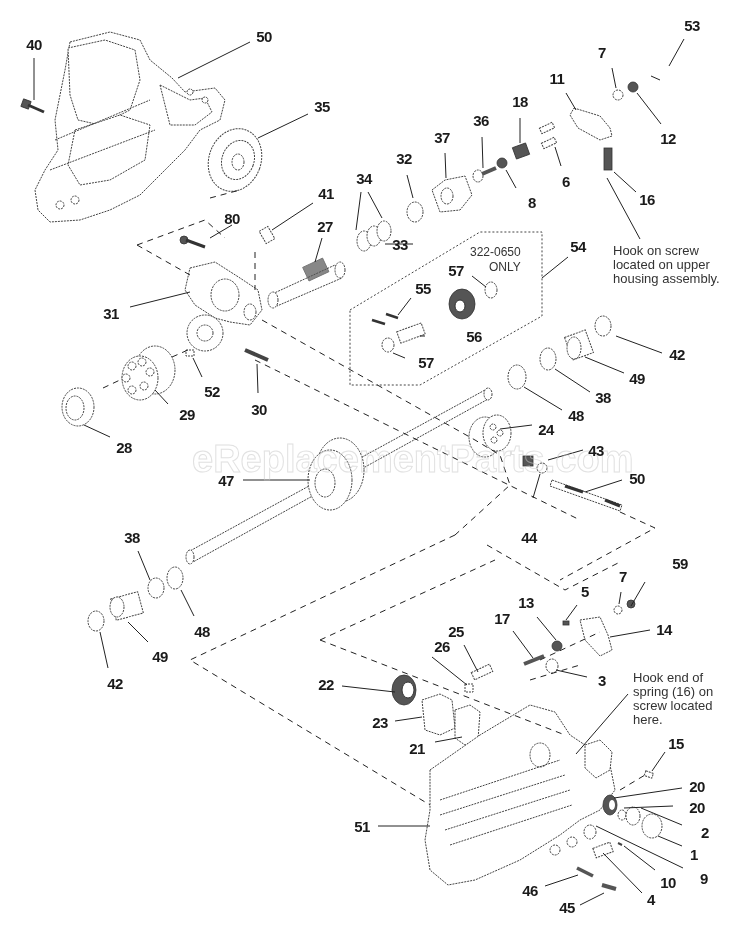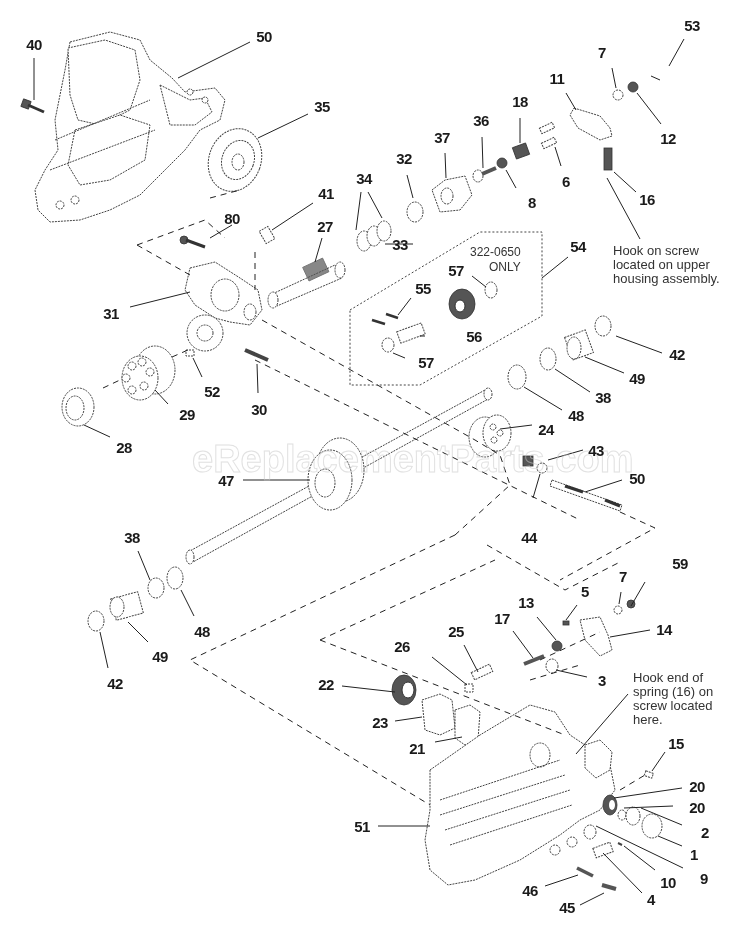--- a/index.html
+++ b/index.html
@@ -375,21 +375,21 @@
 <div class="callout" style="left:160px; top:656px;">49</div>
 <div class="callout" style="left:115px; top:683px;">42</div>
 <div class="callout" style="left:652px; top:563px;margin-left:28px;">59</div>
 <div class="callout" style="left:623px; top:576px;">7</div>
 <div class="callout" style="left:585px; top:591px;">5</div>
 <div class="callout" style="left:526px; top:602px;">13</div>
 <div class="callout" style="left:664px; top:629px;">14</div>
 <div class="callout" style="left:502px; top:618px;">17</div>
 <div class="callout" style="left:456px; top:631px;">25</div>
 <div class="callout" style="left:602px; top:680px;">3</div>
-<div class="callout" style="left:402px; top:646px;">26</div>
+<div class="callout" style="left:442px; top:646px;">26</div>
 <div class="callout" style="left:326px; top:684px;">22</div>
 <div class="callout" style="left:380px; top:722px;">23</div>
 <div class="callout" style="left:417px; top:748px;">21</div>
 <div class="callout" style="left:676px; top:743px;">15</div>
 <div class="callout" style="left:697px; top:786px;">20</div>
 <div class="callout" style="left:697px; top:807px;">20</div>
 <div class="callout" style="left:705px; top:832px;">2</div>
 <div class="callout" style="left:694px; top:854px;">1</div>
 <div class="callout" style="left:362px; top:826px;">51</div>
 <div class="callout" style="left:704px; top:878px;">9</div>

